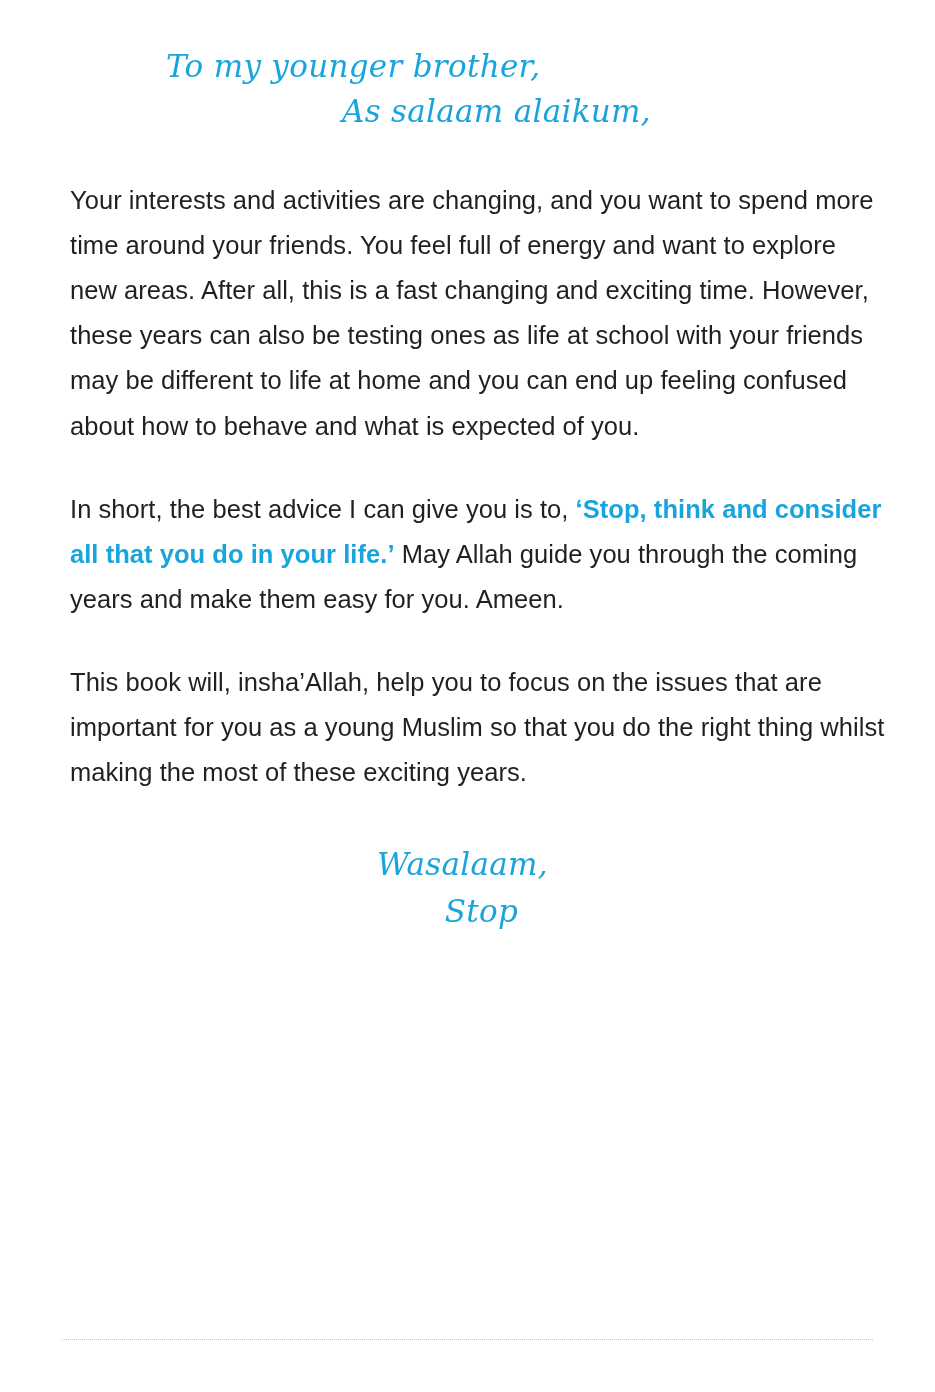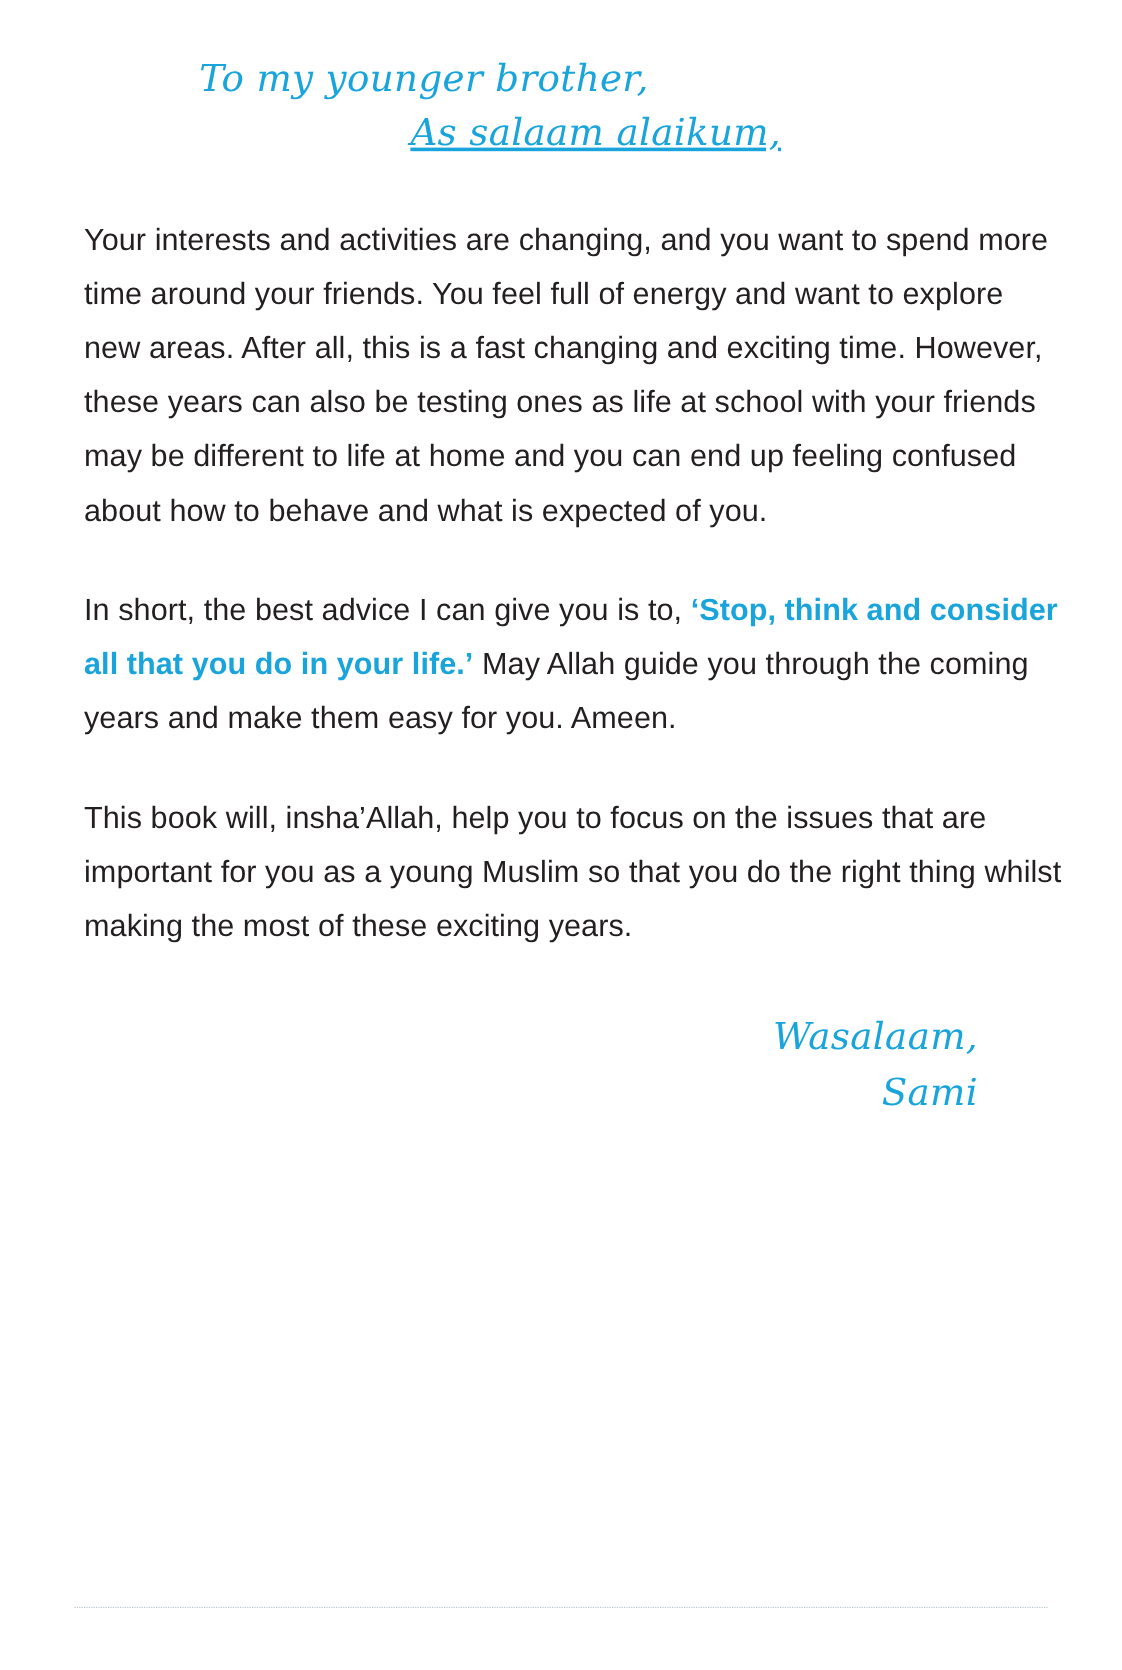--- a/index.html
+++ b/index.html
@@ -35,21 +35,20 @@
     font-size: 31px;
     line-height: 1.45;
     letter-spacing: 0.3px;
     font-weight: 400;
   }
   .salutation-line-1 {
     margin-left: 96px;
   }
   .salutation-line-2 {
     margin-left: 272px;
-    text-decoration: underline;
   }
 
   
   .letter-body {
     padding: 0 50px 0 70px;
     margin-top: 44px;
   }
   .letter-body p {
     margin: 0 0 38px 0;
     font-family: "Liberation Sans", sans-serif;
@@ -70,21 +69,21 @@
   .signoff {
     margin-top: 46px;
     padding-right: 70px;
   }
   .signoff-line {
     font-family: "DejaVu Serif", serif;
     font-style: italic;
     color: #19a5dc;
     font-size: 31px;
     line-height: 1.5;
-    text-align: right;
+    text-align: center;
     letter-spacing: 0.3px;
   }
   .signoff-line-1 {
     margin-left: 40px;
   }
   .signoff-line-2 {
     margin-left: 78px;
   }
 
   
@@ -111,20 +110,20 @@
 
 
     <p>Your interests and activities are changing, and you want to spend more time around your friends. You feel full of energy and want to explore new areas. After all, this is a fast changing and exciting time. However, these years can also be testing ones as life at school with your friends may be different to life at home and you can end up feeling confused about how to behave and what is expected of you.</p>
 
     <p><span>In short, the best advice I can give you is to, </span><span class="highlight">‘Stop, think and consider all that you do in your life.’</span><span> May Allah guide you through the coming years and make them easy for you. Ameen.</span></p>
 
     <p>This book will, insha’Allah, help you to focus on the issues that are important for you as a young Muslim so that you do the right thing whilst making the most of these exciting years.</p>
 
     <div class="signoff">
       <div class="signoff-line signoff-line-1">Wasalaam,</div>
-      <div class="signoff-line signoff-line-2">Sami</div>
+      <div class="signoff-line signoff-line-2">Stop</div>
     </div>
 
   </div>
 
   <div class="footer-rule"></div>
 
 </div>
 
 </body></html>

